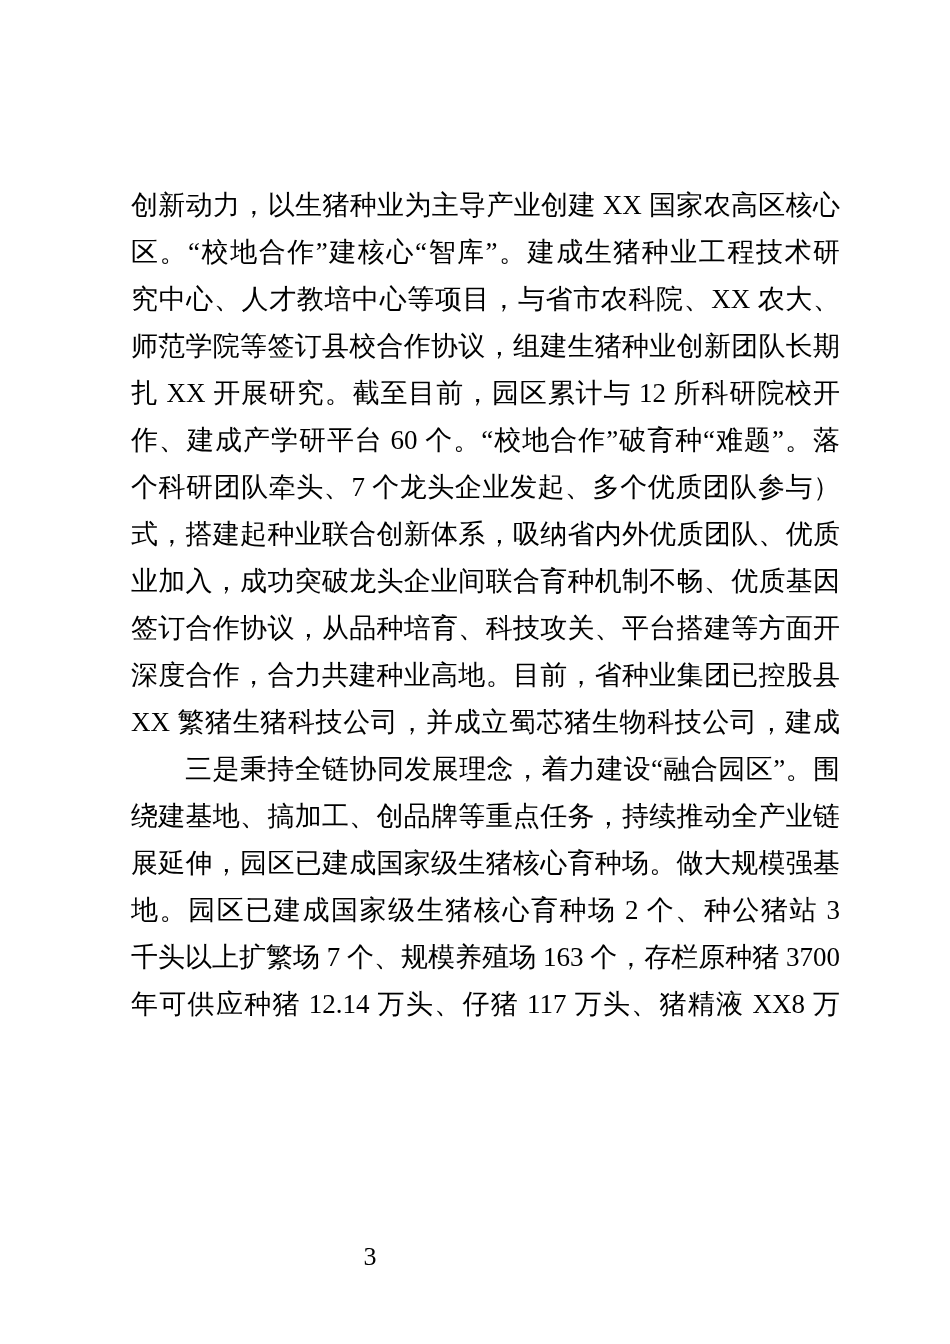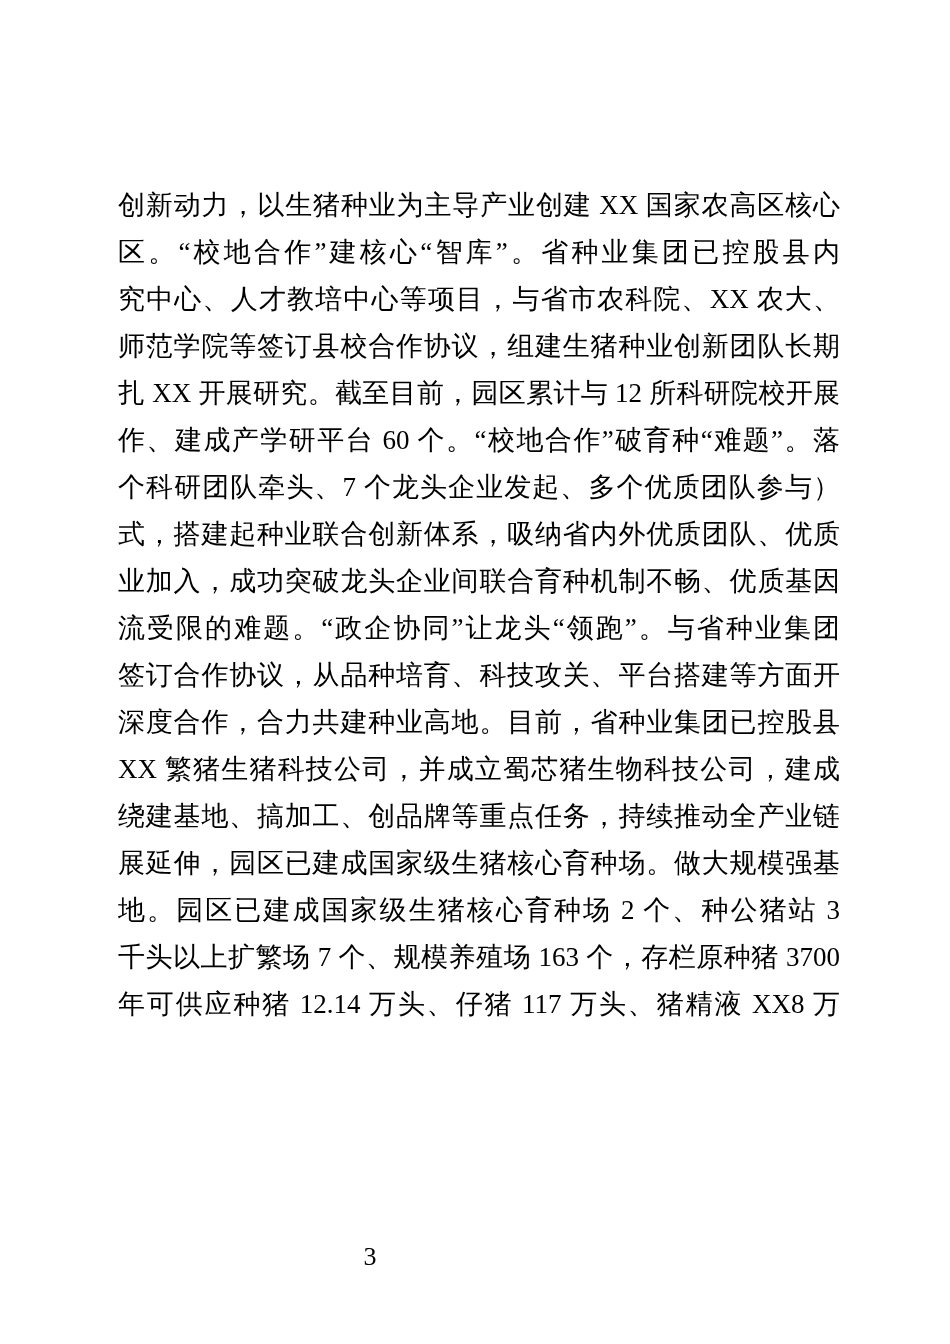--- a/index.html
+++ b/index.html
@@ -23,20 +23,21 @@
     width: 722px;
     font-size: 27px;
     line-height: 47px;
     color: #000000;
   }
   .line {
     height: 47px;
     text-align: justify;
     text-justify: inter-character;
     overflow: hidden;
+    margin-left: 13px;
   }
   .line.fill {
     text-align-last: justify;
   }
   .line.nofill {
     text-align-last: left;
   }
   .line.indent {
     text-indent: 2em;
   }
@@ -53,32 +54,32 @@
     text-align: center;
     color: #000000;
   }
 </style>
 </head>
 <body>
 
 <div class="page">
   <div class="text-block">
       <div class="line fill"><span>创新动力，以生猪种业为主导产业创建 XX 国家农高区核心</span></div>
-      <div class="line fill"><span>区。</span><span class="seg-bold">“校地合作”建核心“智库”。</span><span>省种业集团已控股县内</span></div>
+      <div class="line fill"><span>区。</span><span class="seg-bold">“校地合作”建核心“智库”。</span><span>建成生猪种业工程技术研</span></div>
       <div class="line fill"><span>究中心、人才教培中心等项目，与省市农科院、XX 农大、XX</span></div>
       <div class="line fill"><span>师范学院等签订县校合作协议，组建生猪种业创新团队长期驻</span></div>
       <div class="line fill"><span>扎 XX 开展研究。截至目前，园区累计与 12 所科研院校开展合</span></div>
       <div class="line fill"><span>作、建成产学研平台 60 个。</span><span class="seg-bold">“校地合作”破育种“难题”。</span><span>落</span></div>
       <div class="line fill"><span>个科研团队牵头、7 个龙头企业发起、多个优质团队参与）模</span></div>
       <div class="line fill"><span>式，搭建起种业联合创新体系，吸纳省内外优质团队、优质企</span></div>
       <div class="line fill"><span>业加入，成功突破龙头企业间联合育种机制不畅、优质基因交</span></div>
-      <div class="line fill"><span>流受限的难题。</span><span class="seg-bold">“政企协同”让龙头“领跑”。</span><span>与省种业集团</span></div>
       <div class="line fill"><span>签订合作协议，从品种培育、科技攻关、平台搭建等方面开展</span></div>
       <div class="line fill"><span>深度合作，合力共建种业高地。目前，省种业集团已控股县内</span></div>
       <div class="line fill"><span>XX 繁猪生猪科技公司，并成立蜀芯猪生物科技公司，建成 1200</span></div>
+      <div class="line fill indent"><span class="seg-bold">三是秉持全链协同发展理念，着力建设“融合园区”。</span><span>围</span></div>
       <div class="line fill"><span>绕建基地、搞加工、创品牌等重点任务，持续推动全产业链拓</span></div>
       <div class="line fill"><span>展延伸，园区已建成国家级生猪核心育种场。</span><span class="seg-bold">做大规模强基</span></div>
       <div class="line fill"><span class="seg-bold">地。</span><span>园区已建成国家级生猪核心育种场 2 个、种公猪站 3 个、</span></div>
       <div class="line fill"><span>千头以上扩繁场 7 个、规模养殖场 163 个，存栏原种猪 3700 头，</span></div>
       <div class="line fill"><span>年可供应种猪 12.14 万头、仔猪 117 万头、猪精液 XX8 万份，出</span></div>
     </div>
   <div class="page-number">3</div>
 </div>
 
 </body></html>

